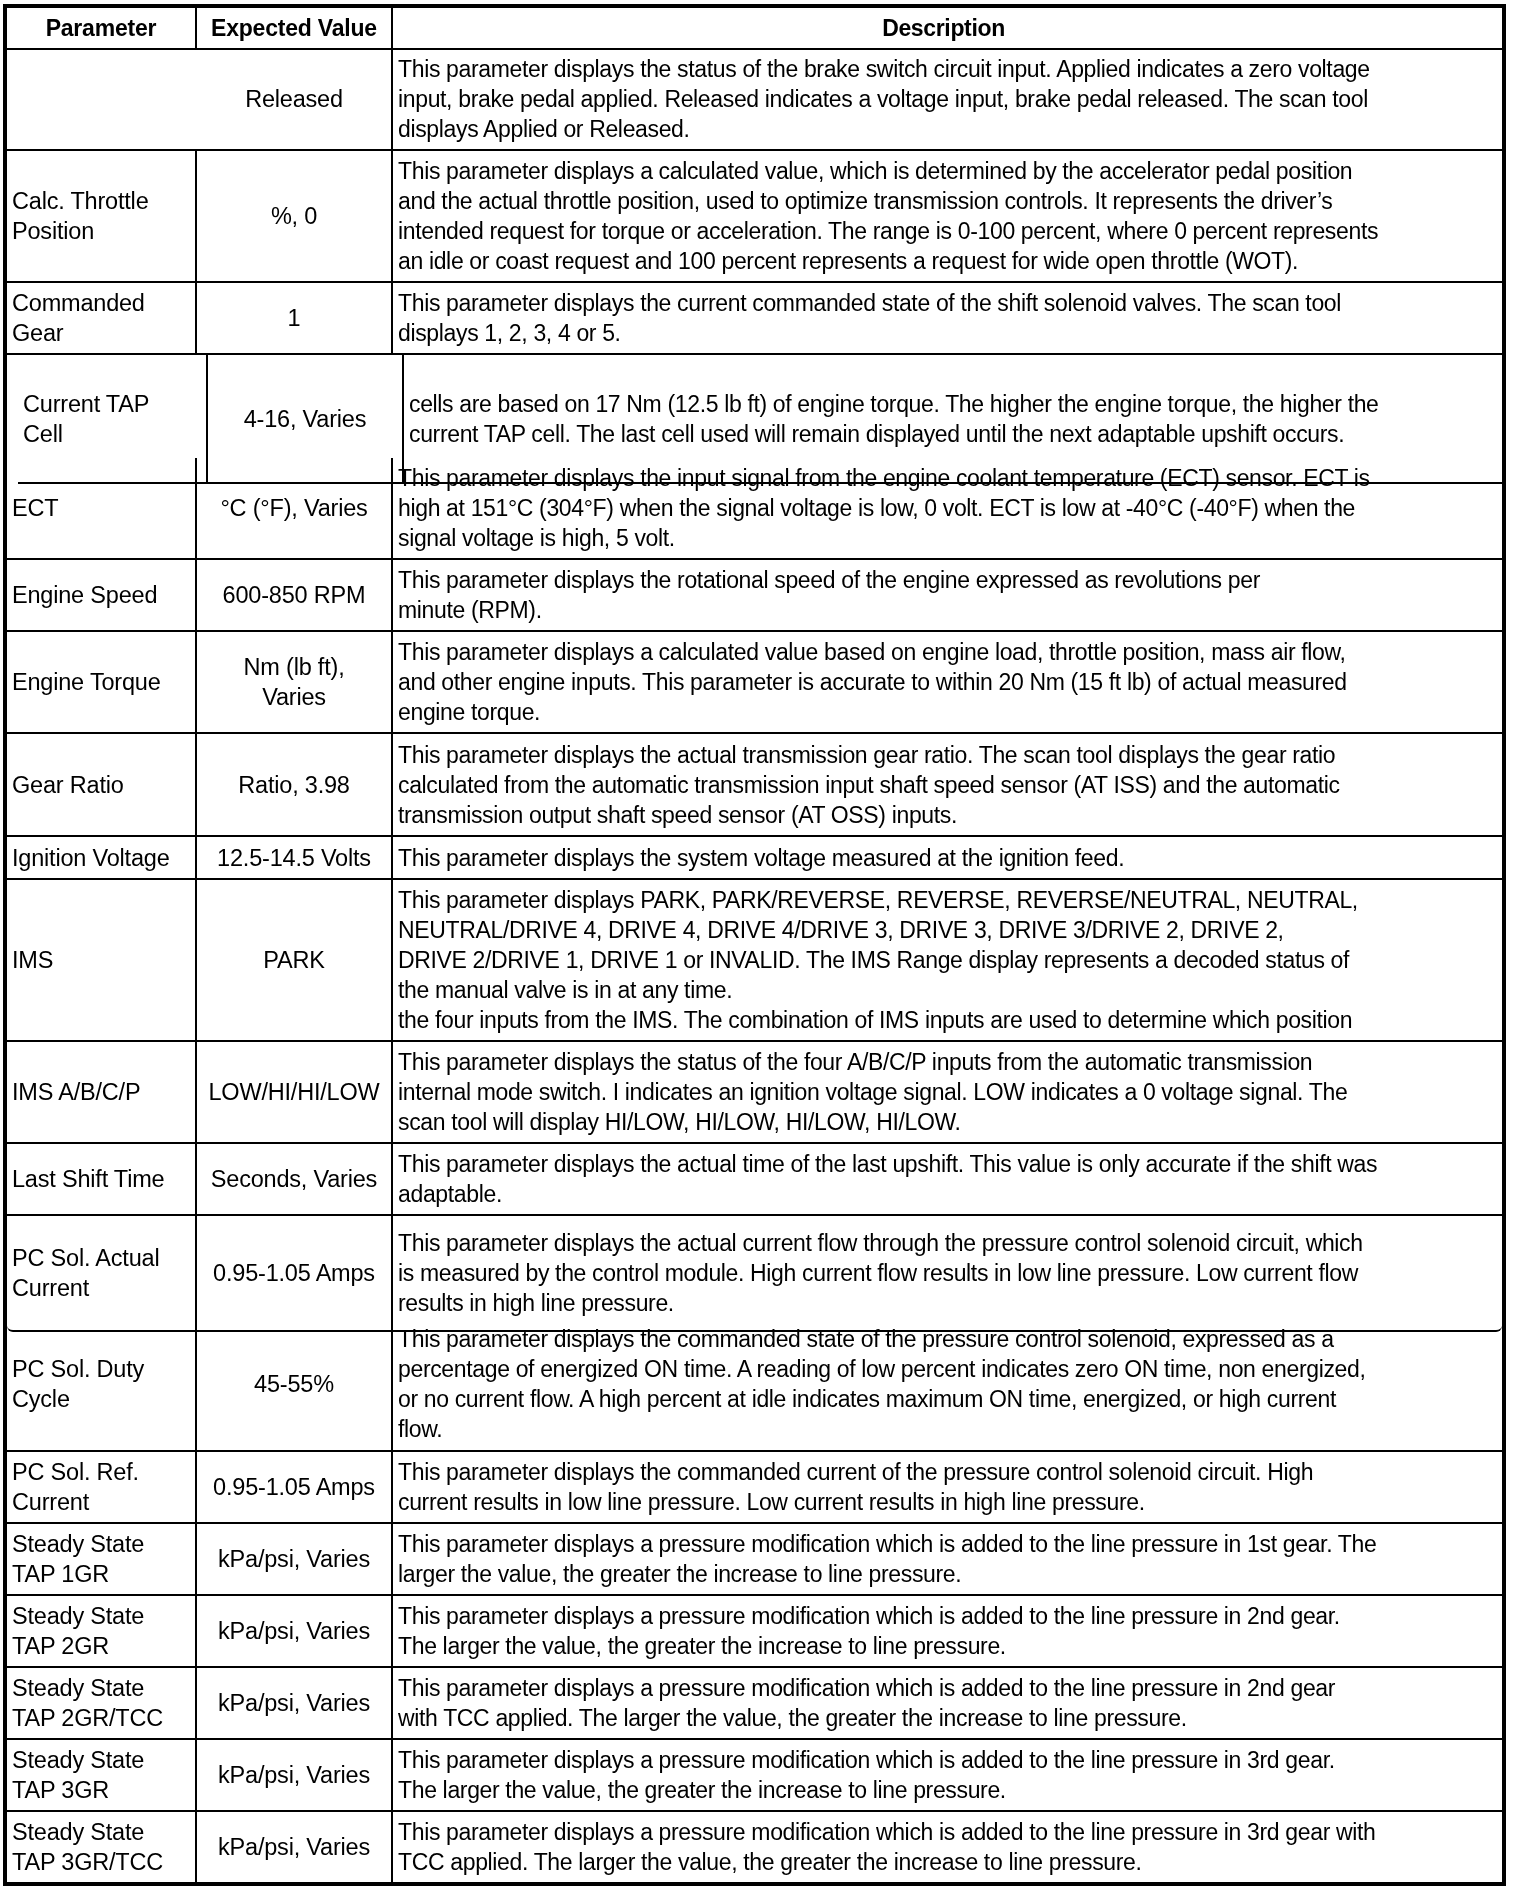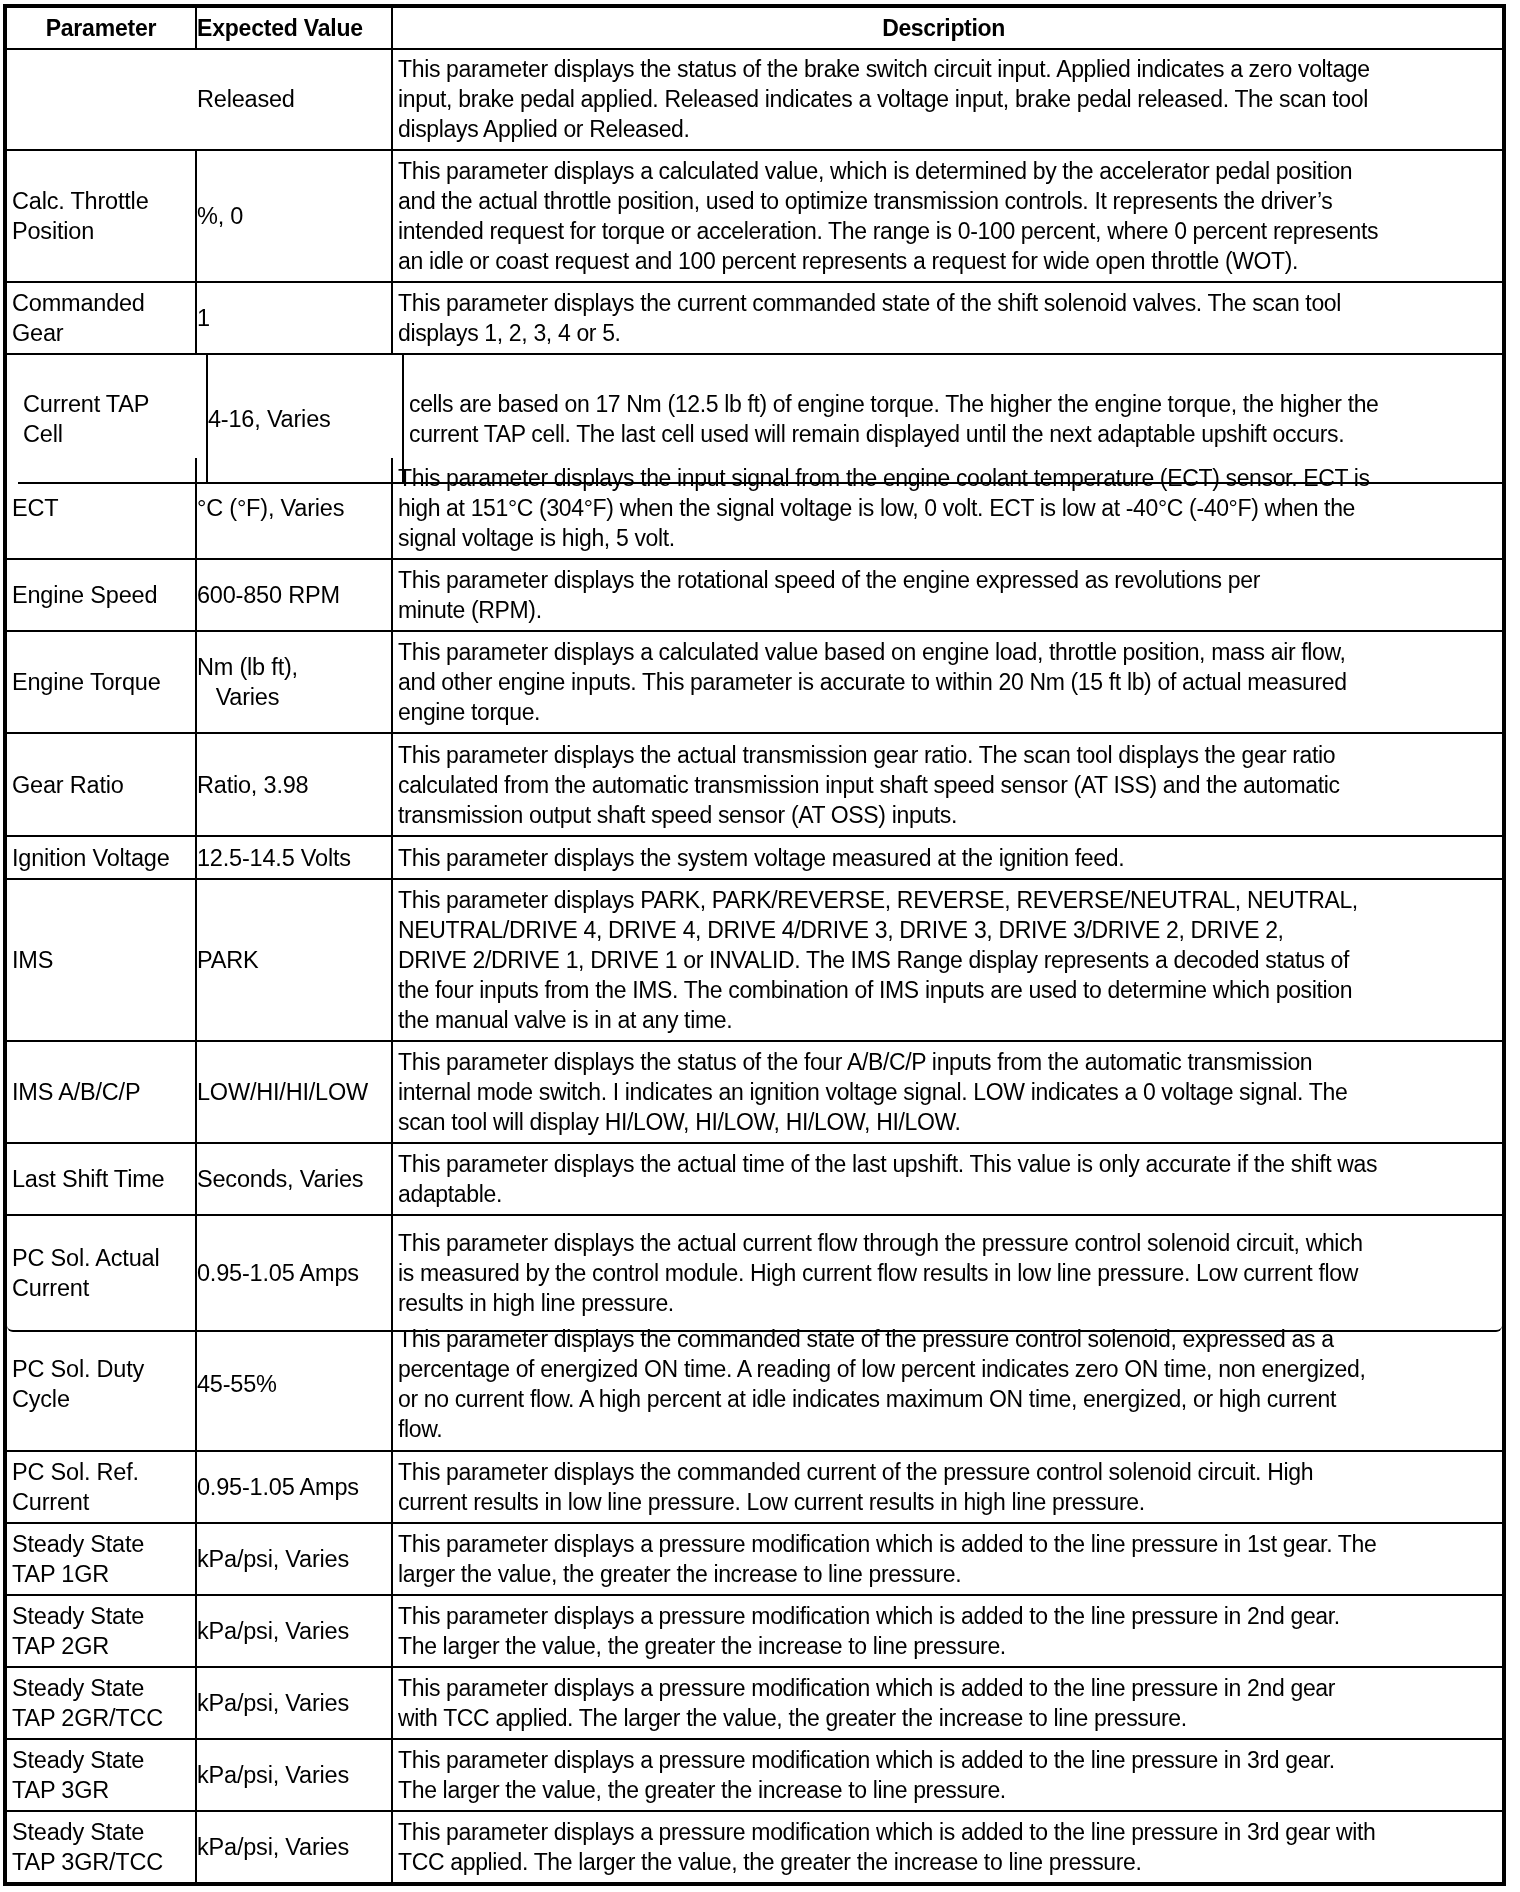--- a/index.html
+++ b/index.html
@@ -4,21 +4,21 @@
 <style>
   html, body { margin: 0; padding: 0; background: #ffffff; }
   body { width: 1520px; height: 1892px; position: relative; overflow: hidden;
          font-family: "Liberation Sans", sans-serif; color: #000; }
   #tbl { position: absolute; left: 3px; top: 4px; width: 1503px; height: 1882px;
          border: 4px solid #000; box-sizing: border-box; }
   .row { position: absolute; left: 0; right: 0; border-bottom: 2.5px solid #000; box-sizing: border-box; }
   .row.last { border-bottom: none; }
   .cell { position: absolute; top: 0; bottom: 0; box-sizing: border-box; display: flex; align-items: center; }
   .c1 { left: 0; width: 190px; border-right: 2.5px solid #000; padding-left: 5px; }
-  .c2 { left: 190px; width: 196px; border-right: 2.5px solid #000; justify-content: flex-start; text-align: center; }
+  .c2 { left: 190px; width: 196px; border-right: 2.5px solid #000; justify-content: center; text-align: center; }
   .c3 { left: 386px; right: 0; padding-left: 5px; padding-right: 8px; }
   .txt { font-size: 23.5px; line-height: 30px; letter-spacing: -0.2px; }
   .hdr .txt { font-weight: bold; font-size: 23px; }
   .hdr .c1, .hdr .c3 { justify-content: center; padding-left: 0; }
   .c3 .txt { white-space: nowrap; font-size: 23px; letter-spacing: -0.35px; }
   .line { display: block; }
 </style>
 </head>
 <body>
 
@@ -210,22 +210,22 @@
         <div class="cell c2">
           <span class="txt">
             <span class="line">PARK</span>
           </span>
         </div>
         <div class="cell c3">
           <span class="txt">
             <span class="line">This parameter displays PARK, PARK/REVERSE, REVERSE, REVERSE/NEUTRAL, NEUTRAL,</span>
             <span class="line">NEUTRAL/DRIVE 4, DRIVE 4, DRIVE 4/DRIVE 3, DRIVE 3, DRIVE 3/DRIVE 2, DRIVE 2,</span>
             <span class="line">DRIVE 2/DRIVE 1, DRIVE 1 or INVALID. The IMS Range display represents a decoded status of</span>
+            <span class="line">the manual valve is in at any time.</span>
             <span class="line">the four inputs from the IMS. The combination of IMS inputs are used to determine which position</span>
-            <span class="line">the manual valve is in at any time.</span>
           </span>
         </div>
       </div>
       <div class="row" style="top: 1034px; height: 102px;">
         <div class="cell c1">
           <span class="txt">
             <span class="line">IMS A/B/C/P</span>
           </span>
         </div>
         <div class="cell c2">

